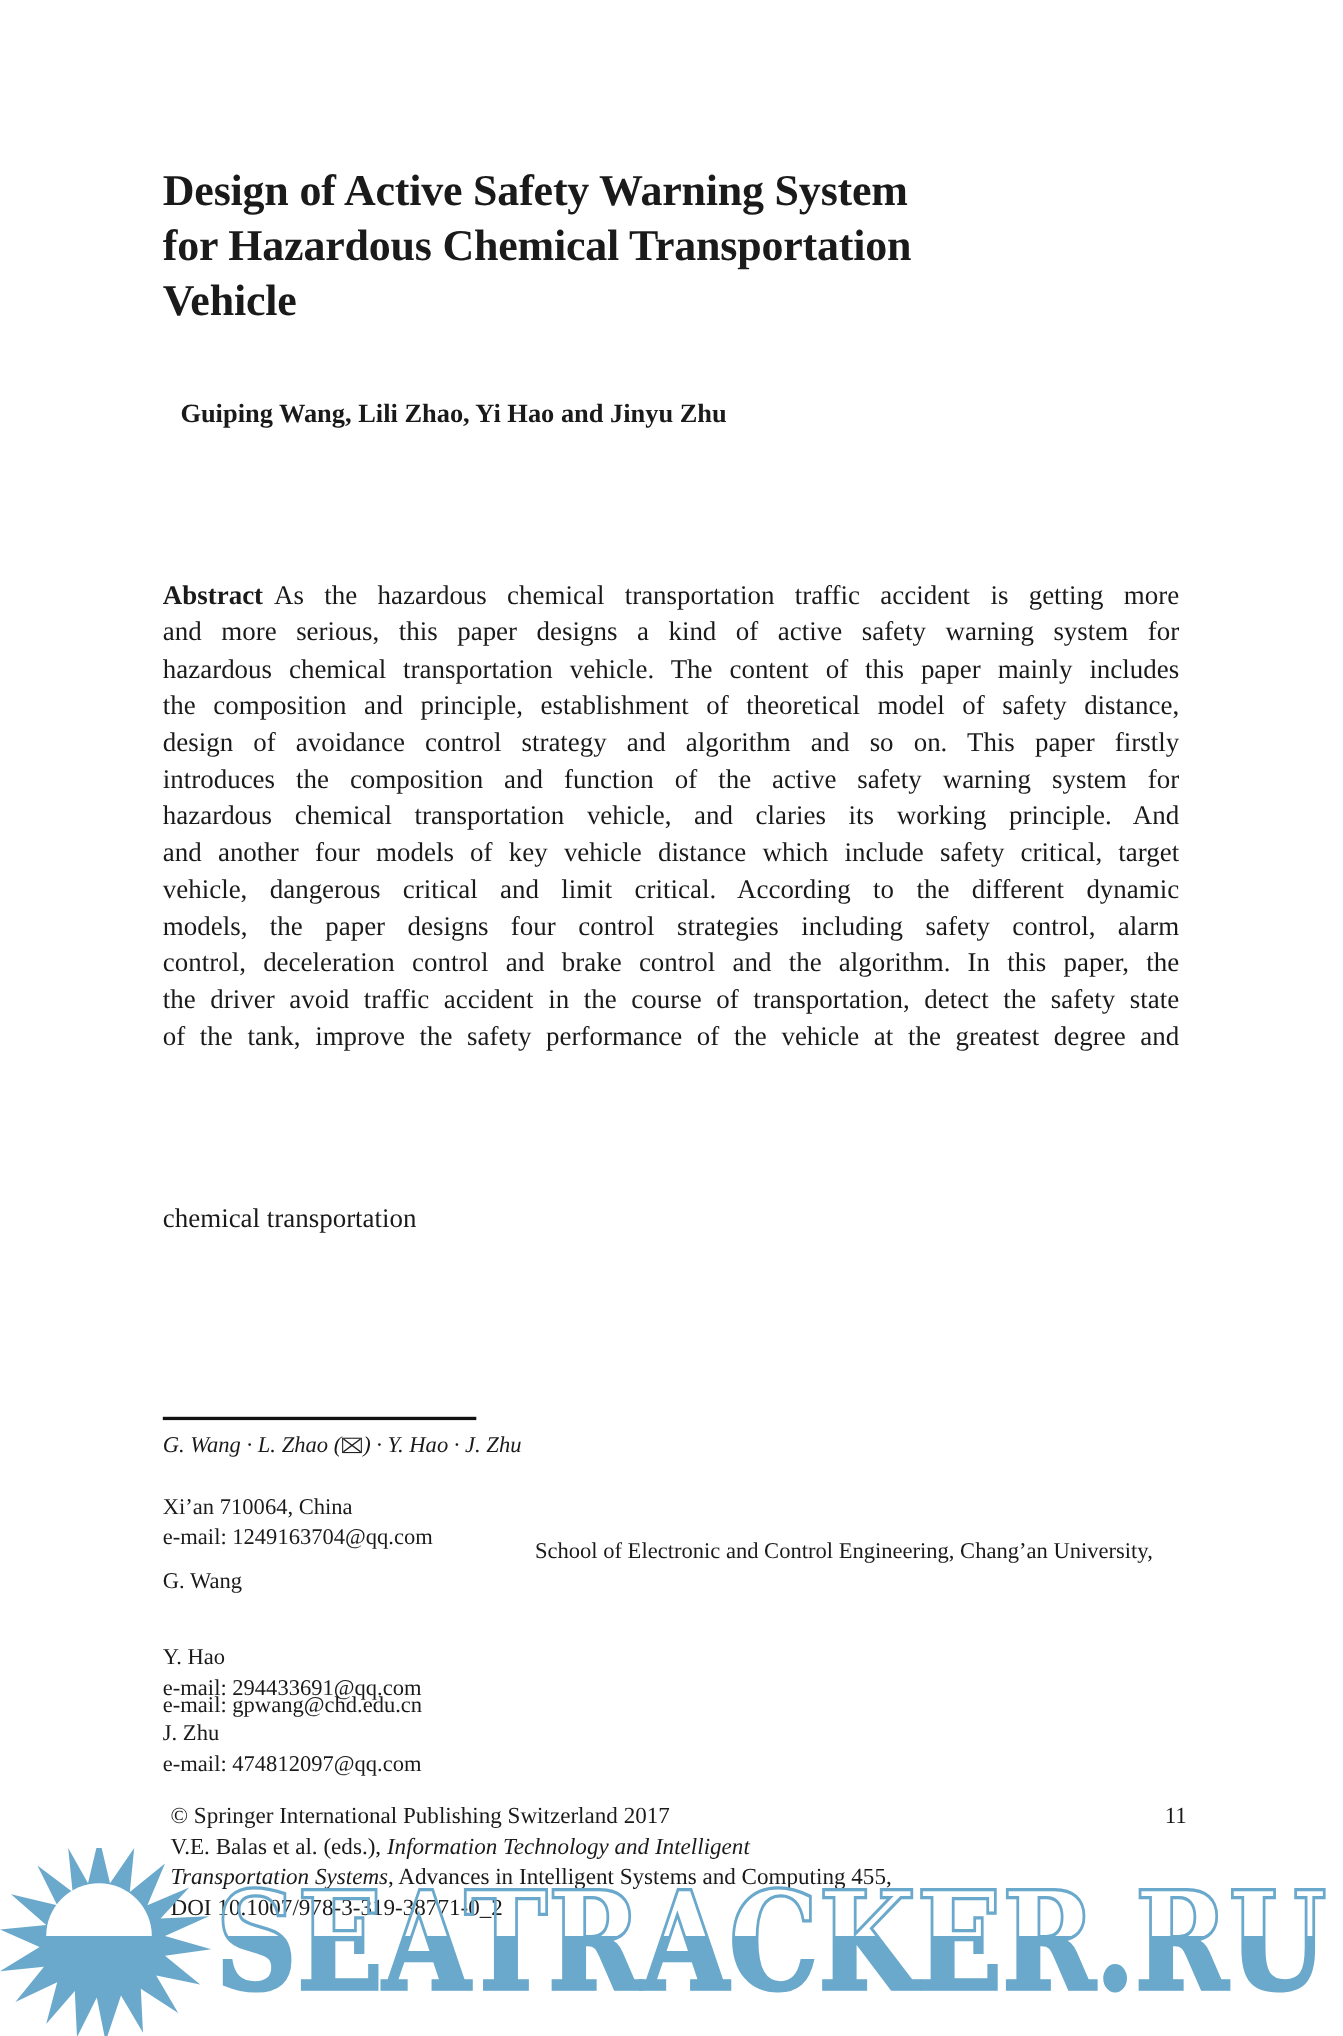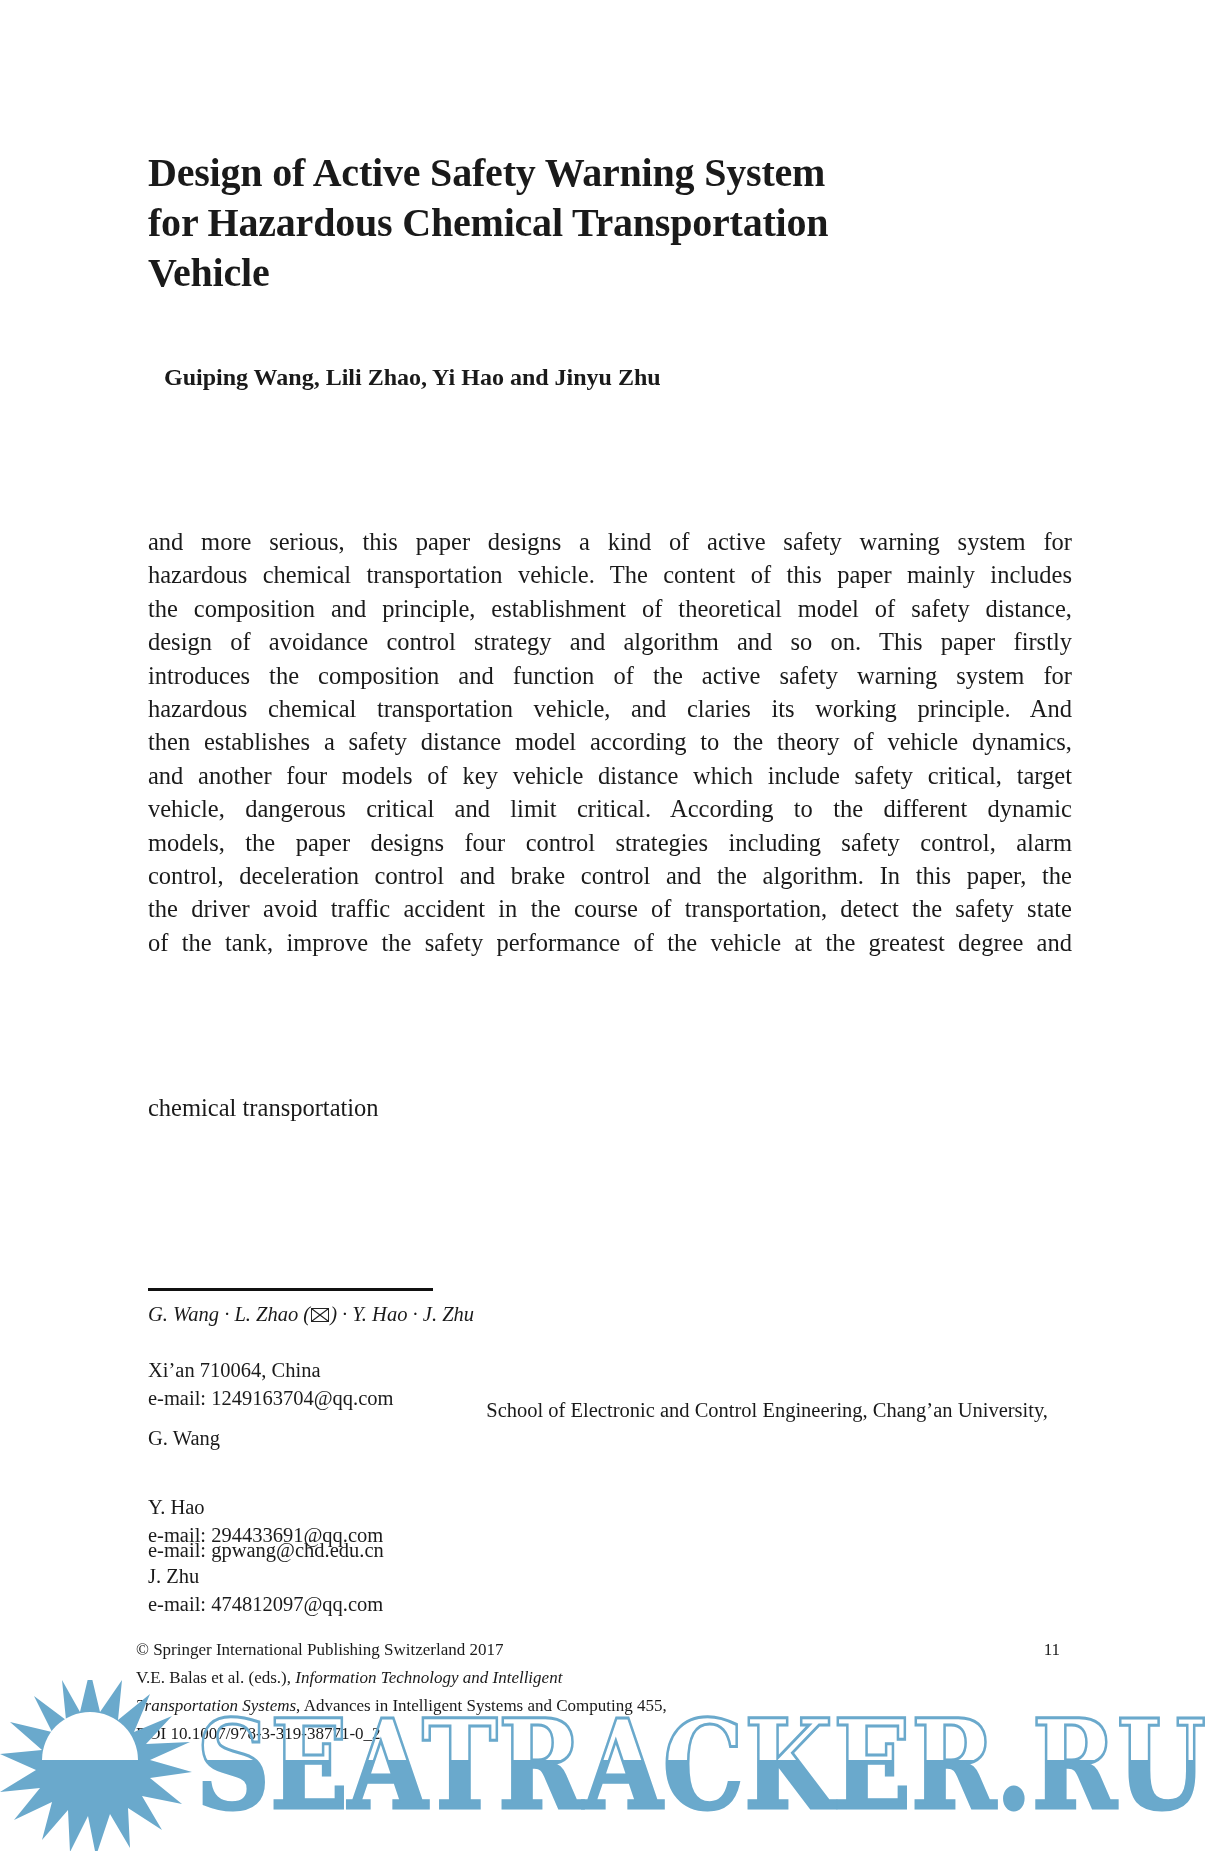--- a/index.html
+++ b/index.html
@@ -34,47 +34,47 @@
   .foot {
     position: absolute; left: 148px; width: 900px;
     font-size: 20.5px; line-height: 28px; white-space: nowrap;
   }
   .mail-icon {
     display: inline-block; width: 18px; height: 14px; border: 1.3px solid #222; position: relative;
     vertical-align: -1px; box-sizing: border-box; margin: 0 1px;
   }
   .mail-icon svg { position: absolute; left: 0; top: 0; }
   .pub {
-    position: absolute; left: 136px; top: 1636px; width: 924px;
-    font-size: 17px; line-height: 28px;
+    position: absolute; left: 155px; top: 1636px; width: 924px;
+    font-size: 21px; line-height: 28px;
   }
   .pub div { white-space: nowrap; }
   .page-num { position: absolute; right: 0; top: 0; }
   .it { font-style: italic; }
   .watermark { position: absolute; left: 0; top: 1680px; width: 1221px; height: 171px; pointer-events: none; }
 </style>
 </head>
 <body>
 
 <div class="title">
   <div>Design of Active Safety Warning System</div>
   <div>for Hazardous Chemical Transportation</div>
   <div>Vehicle</div>
 </div>
 
 <div class="authors">Guiping Wang, Lili Zhao, Yi Hao and Jinyu Zhu</div>
 
 <div class="abstract">
+  <div class="jl"><span class="label-bold">Abstract</span><span>As the hazardous chemical transportation traffic accident is getting more</span></div>
   <div class="jl">and more serious, this paper designs a kind of active safety warning system for</div>
   <div class="jl">hazardous chemical transportation vehicle. The content of this paper mainly includes</div>
   <div class="jl">the composition and principle, establishment of theoretical model of safety distance,</div>
   <div class="jl">design of avoidance control strategy and algorithm and so on. This paper firstly</div>
   <div class="jl">introduces the composition and function of the active safety warning system for</div>
   <div class="jl">hazardous chemical transportation vehicle, and claries its working principle. And</div>
-  <div class="jl">then establishes a safety distance model according to the theory of vehicle dynamics,</div>
   <div class="jl">and another four models of key vehicle distance which include safety critical, target</div>
   <div class="jl">vehicle, dangerous critical and limit critical. According to the different dynamic</div>
   <div class="jl">models, the paper designs four control strategies including safety control, alarm</div>
   <div class="jl">control, deceleration control and brake control and the algorithm. In this paper, the</div>
   <div class="jl">the driver avoid traffic accident in the course of transportation, detect the safety state</div>
   <div class="jl">of the tank, improve the safety performance of the vehicle at the greatest degree and</div>
 </div>
 
 <div class="keywords">
   <div class="jl last">chemical transportation</div>

